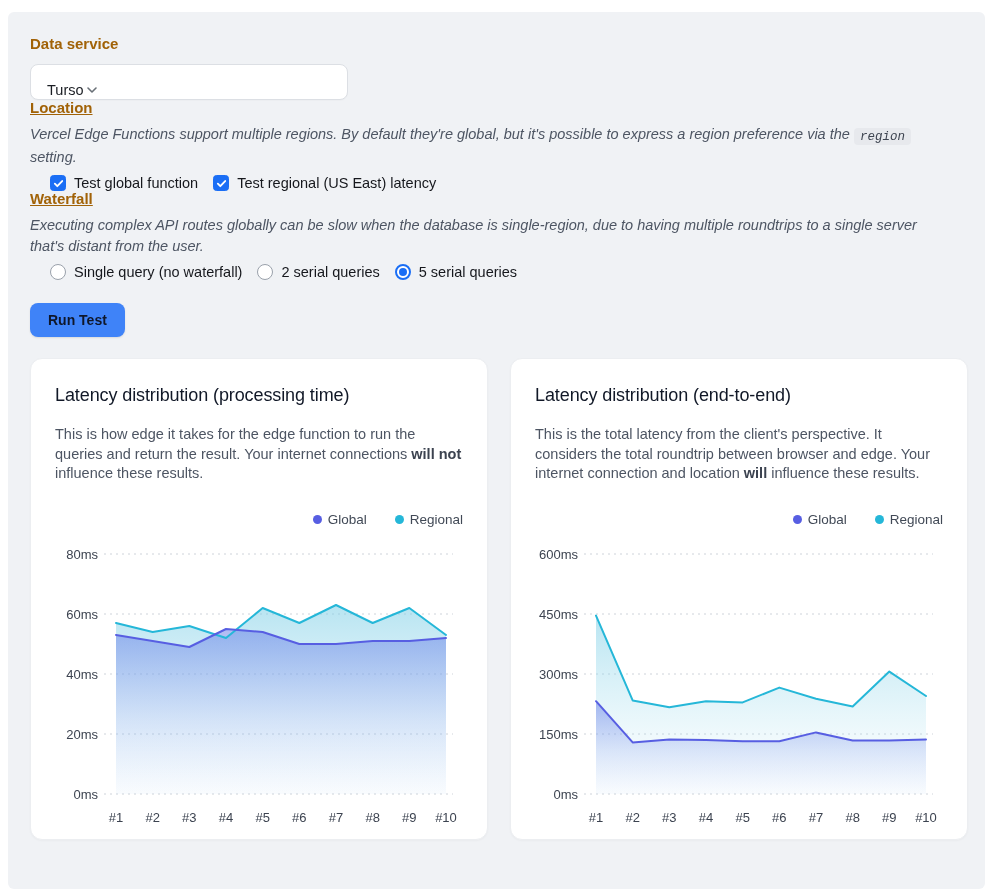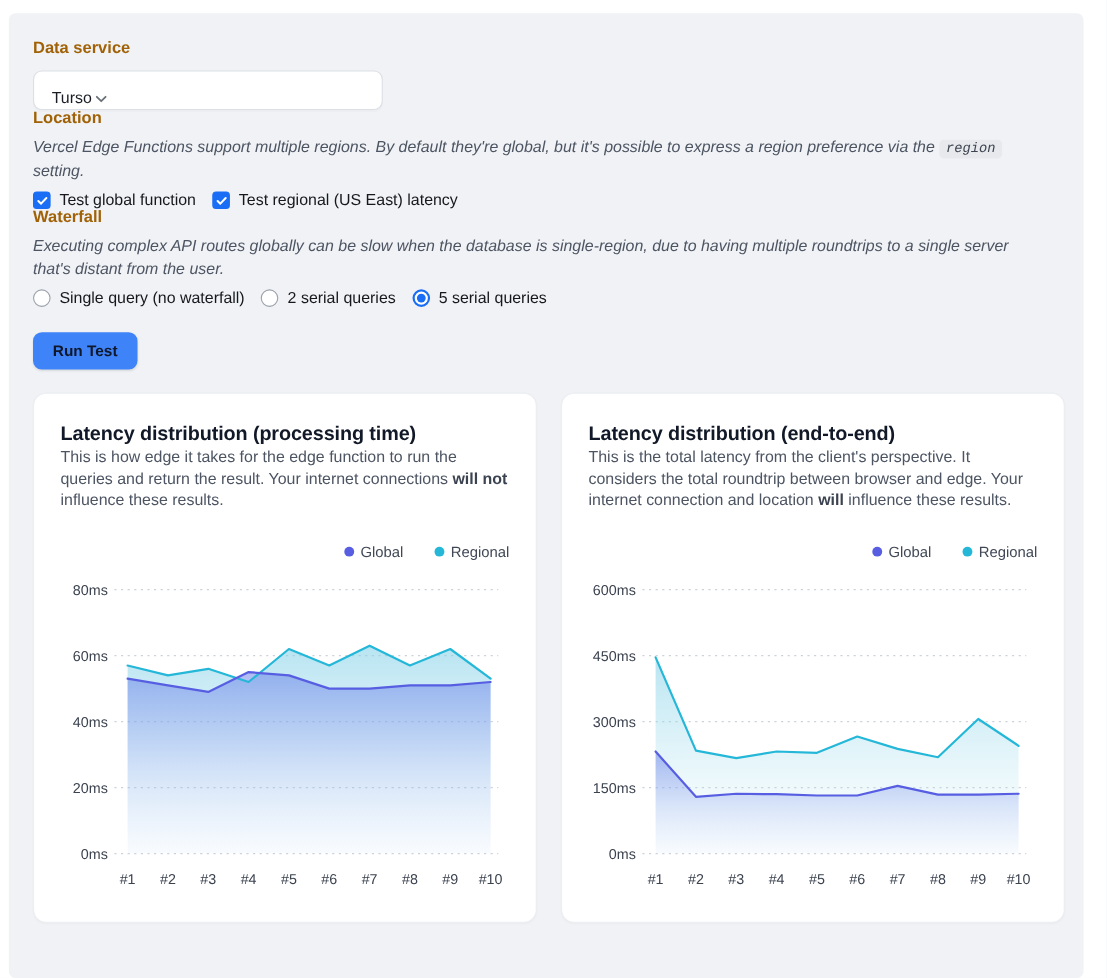--- a/index.html
+++ b/index.html
@@ -16,29 +16,29 @@
   }
   h2.section-heading { font-size:15px; font-weight:700; margin:0; color:#a16207; line-height:16px; }
   .select {
     margin-top:12px; width:318px; height:36px; background:#fff;
     border:1px solid #dcdfe4; border-radius:8px;
     display:flex; align-items:center; 
     padding:15px 14px 0 16px; cursor:pointer; box-shadow:0 1px 1px rgba(0,0,0,0.02);
   }
   .select-value { font-size:14.5px; color:#1a1d23; }
   .chevron { width:16px; height:16px; }
-  .mt-28 { margin-top:28px; }
+  .mt-28 { margin-top:28px;text-decoration:underline; }
   p.desc {
     margin:8px 16px 0 0; font-size:14.5px; line-height:21px; color:#4d5563; max-width:940px;font-style:italic;
   }
   code.chip {
     font-family:"Liberation Mono", monospace; font-size:12.5px; color:#3d4450;
     background:#e7e9ed; border-radius:4px; padding:1.5px 6px;
   }
-  .choice-row { display:flex; align-items:flex-end; gap:15px; margin-top:7px; }
+  .choice-row { display:flex; align-items:flex-end; gap:15px; margin-top:7px;margin-left:20px; }
   .choice {
     display:flex; align-items:center; gap:8px; cursor:pointer;
     font-size:14.5px; color:#16181d;
   }
   .checkbox {
     width:16px; height:16px; border-radius:3.5px; border:1.5px solid #9aa1ab; background:#fff;
     display:inline-flex; align-items:center; justify-content:center; flex:0 0 auto;
   }
   .checkbox svg { display:none; }
   .checkbox.checked { background:#1a6ef5; border-color:#1a6ef5; }
@@ -53,21 +53,21 @@
     margin-top:23px; height:34px; padding:0 18px; border:none; border-radius:8px;
     background:#3f83f8; color:#0f172a; font-family:"Liberation Sans", sans-serif;
     font-size:14px; font-weight:700; cursor:pointer;
     box-shadow:0 1px 2px rgba(0,0,0,0.10); display:block;
   }
   .cards { display:flex; gap:22px; margin-top:21px; width:935px; }
   .card {
     flex:1; height:482px; background:#fff; border:1px solid #eceef1; border-radius:12px;
     padding:24px; box-shadow:0 1px 2px rgba(16,24,40,0.03);
   }
-  .card h3 { margin:0 0 1px 0; font-size:18px; font-weight:700; color:#111827; line-height:24px; letter-spacing:-0.1px; }
+  .card h3 { margin:0 0 18px 0; font-size:18px; font-weight:400; color:#111827; line-height:24px; letter-spacing:-0.1px; }
   .card-desc { margin:0 0 27px 0; font-size:14.5px; line-height:19.5px; color:#4d5563; }
   .card-desc b { font-weight:700; color:#3c4350; }
   .legend { display:flex; justify-content:flex-end; align-items:center; gap:28px; margin-bottom:9px; height:18px; }
   .legend-item { display:flex; align-items:center; gap:6px; font-size:13.5px; color:#414956; }
   .dot { width:9px; height:9px; border-radius:50%; display:inline-block; }
   svg.chart { display:block; }
   svg.chart text { font-family:"Liberation Sans", sans-serif; font-size:13px; fill:#3c4350; }
 </style>
 </head>
 <body>

